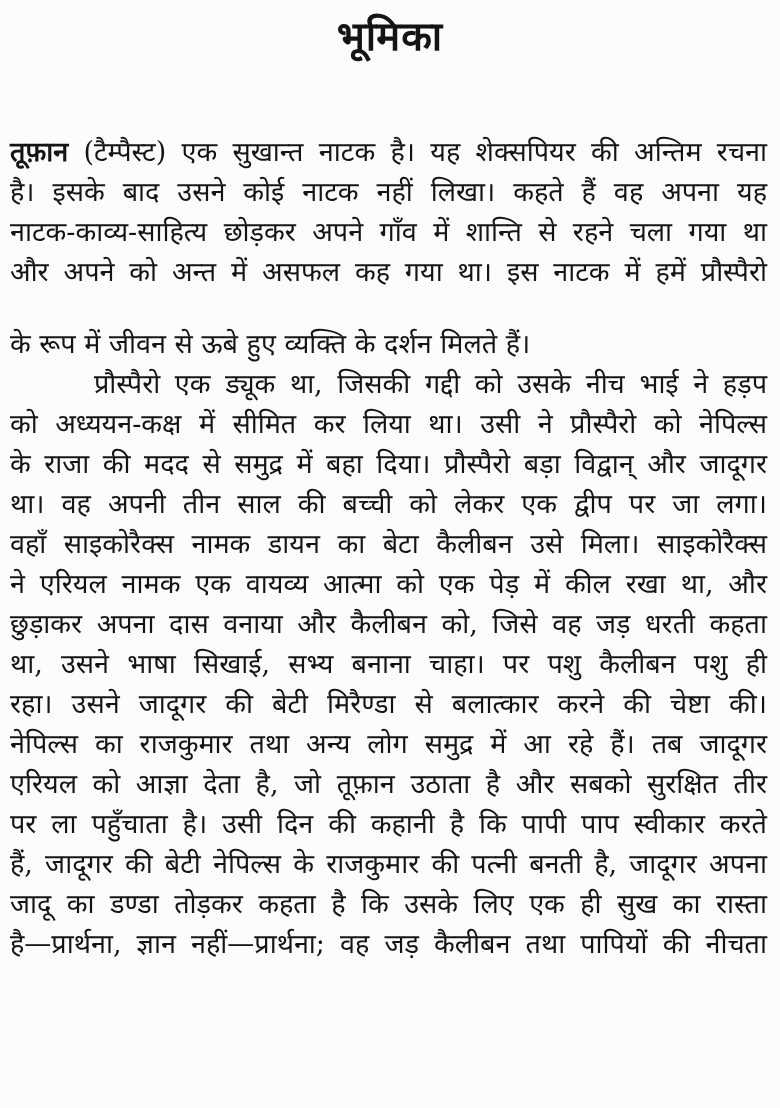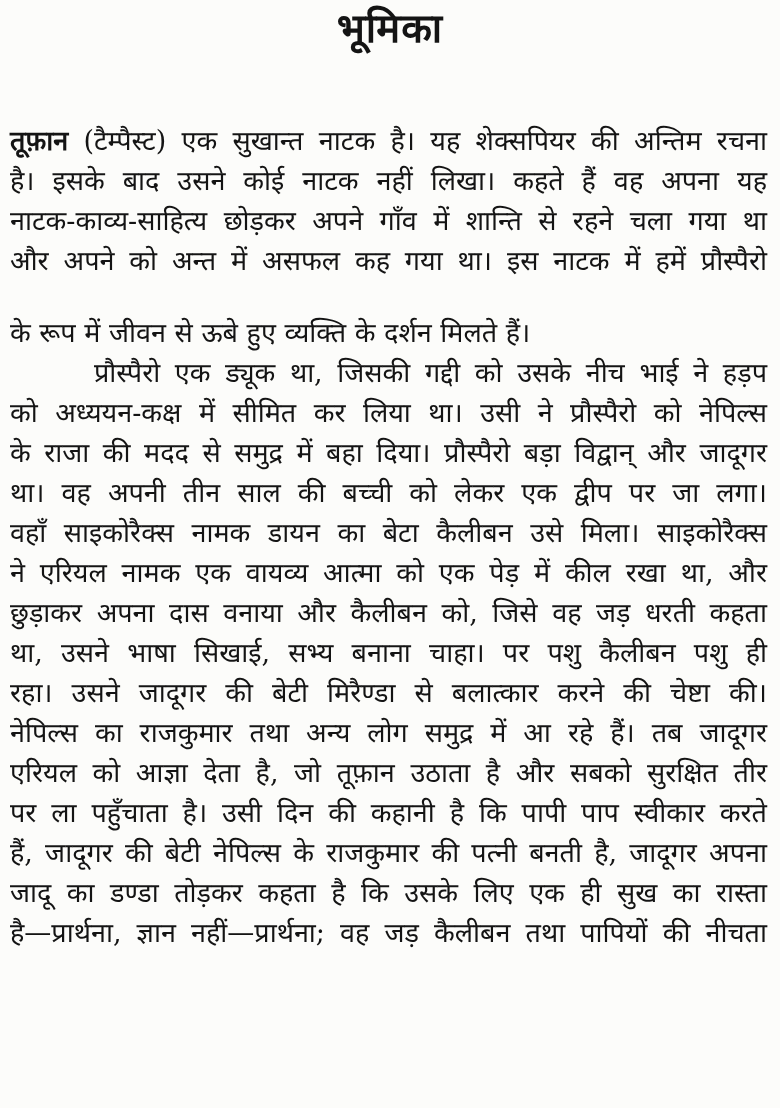--- a/index.html
+++ b/index.html
@@ -11,31 +11,31 @@
     position: relative;
     width: 780px;
     height: 1108px;
     margin: 0 auto;
     background: #fcfcfa;
     color: #141414;
     font-family: "DejaVu Serif", "Liberation Serif", serif;
     overflow: hidden;
   }
   .title {
-    margin: 0;
+    margin: 8px;
     padding-top: 2px;
     text-align: center;
     font-size: 40px;
     line-height: 52px;
     font-weight: 700;
     letter-spacing: 1px;
   }
   .body-text {
     position: absolute;
-    top: 121px;
+    top: 132px;
     left: 10px;
     width: 757px;
     font-size: 27px;
   }
   .line {
     height: 40px;
     line-height: 40px;
     text-align: justify;
     text-align-last: justify;
     white-space: normal;

